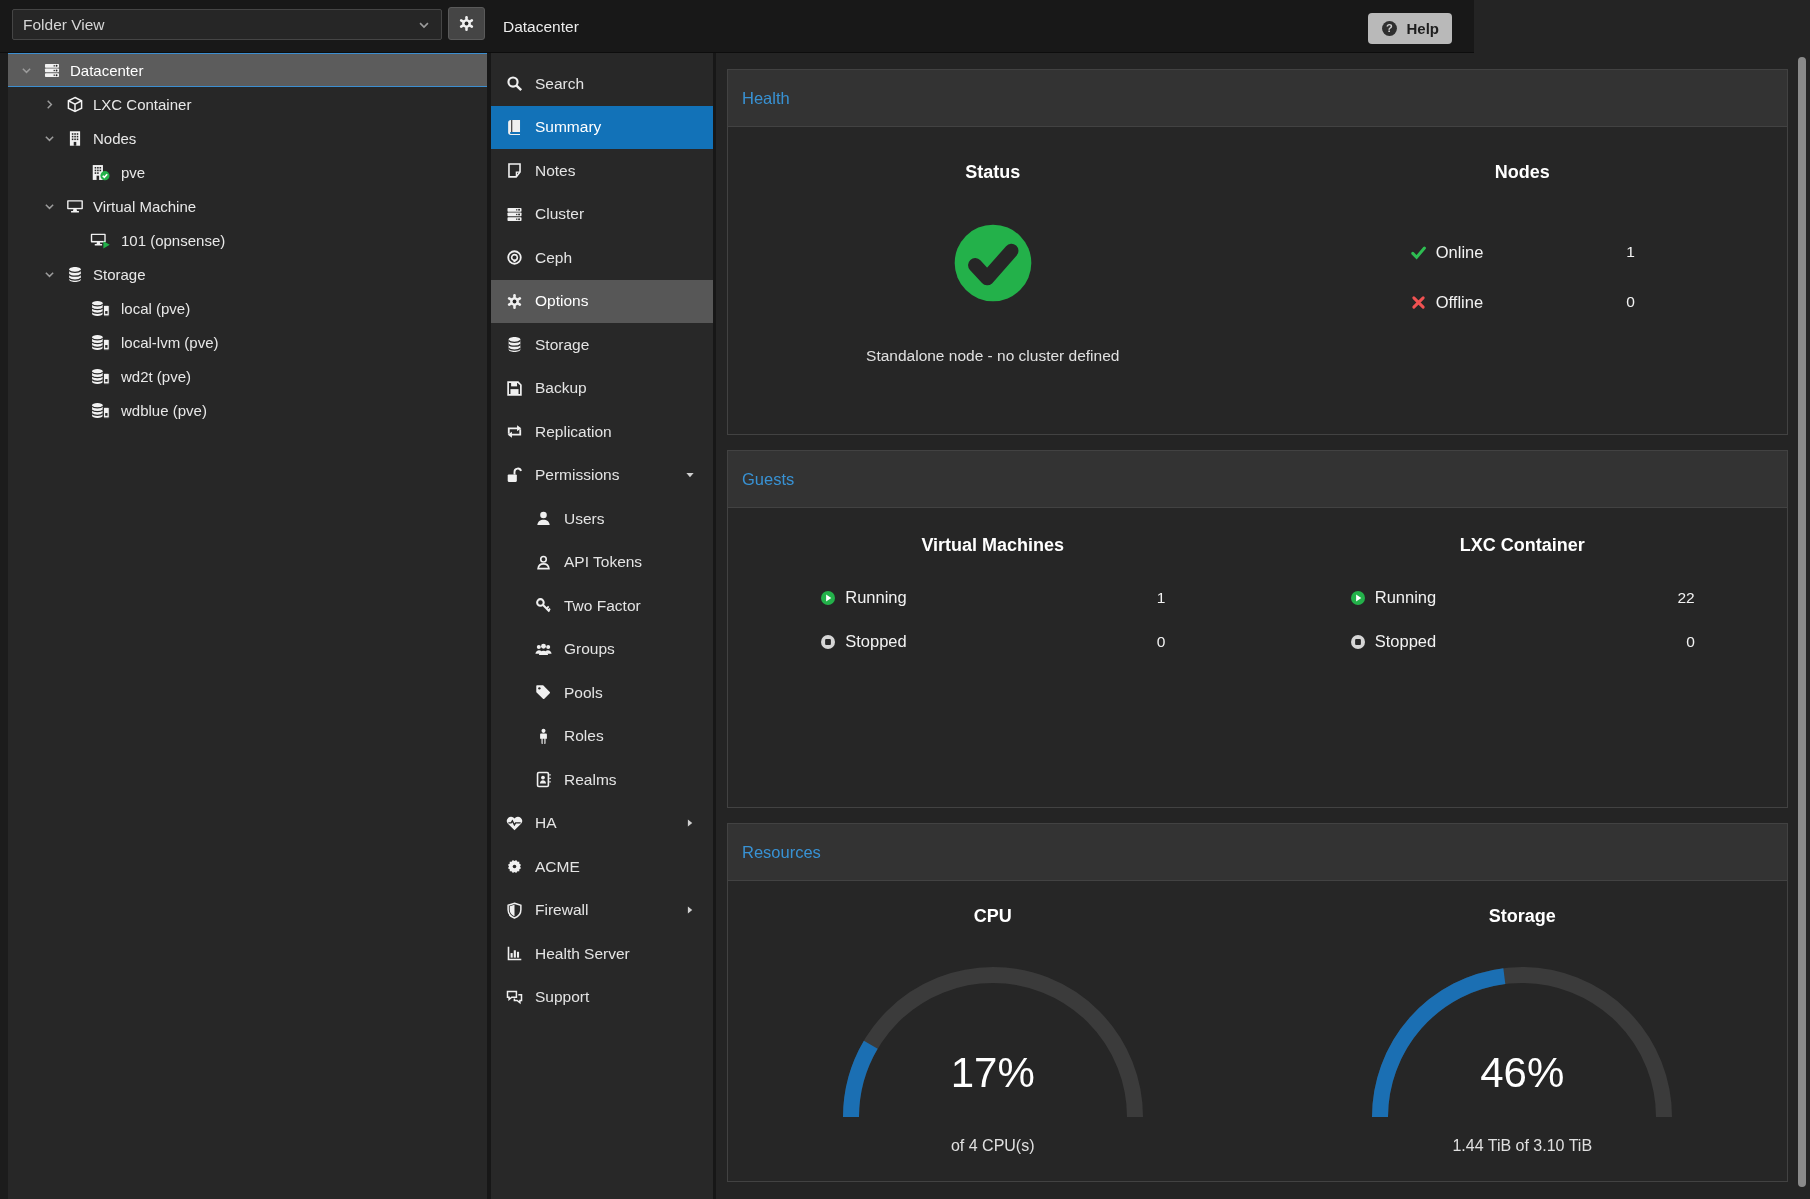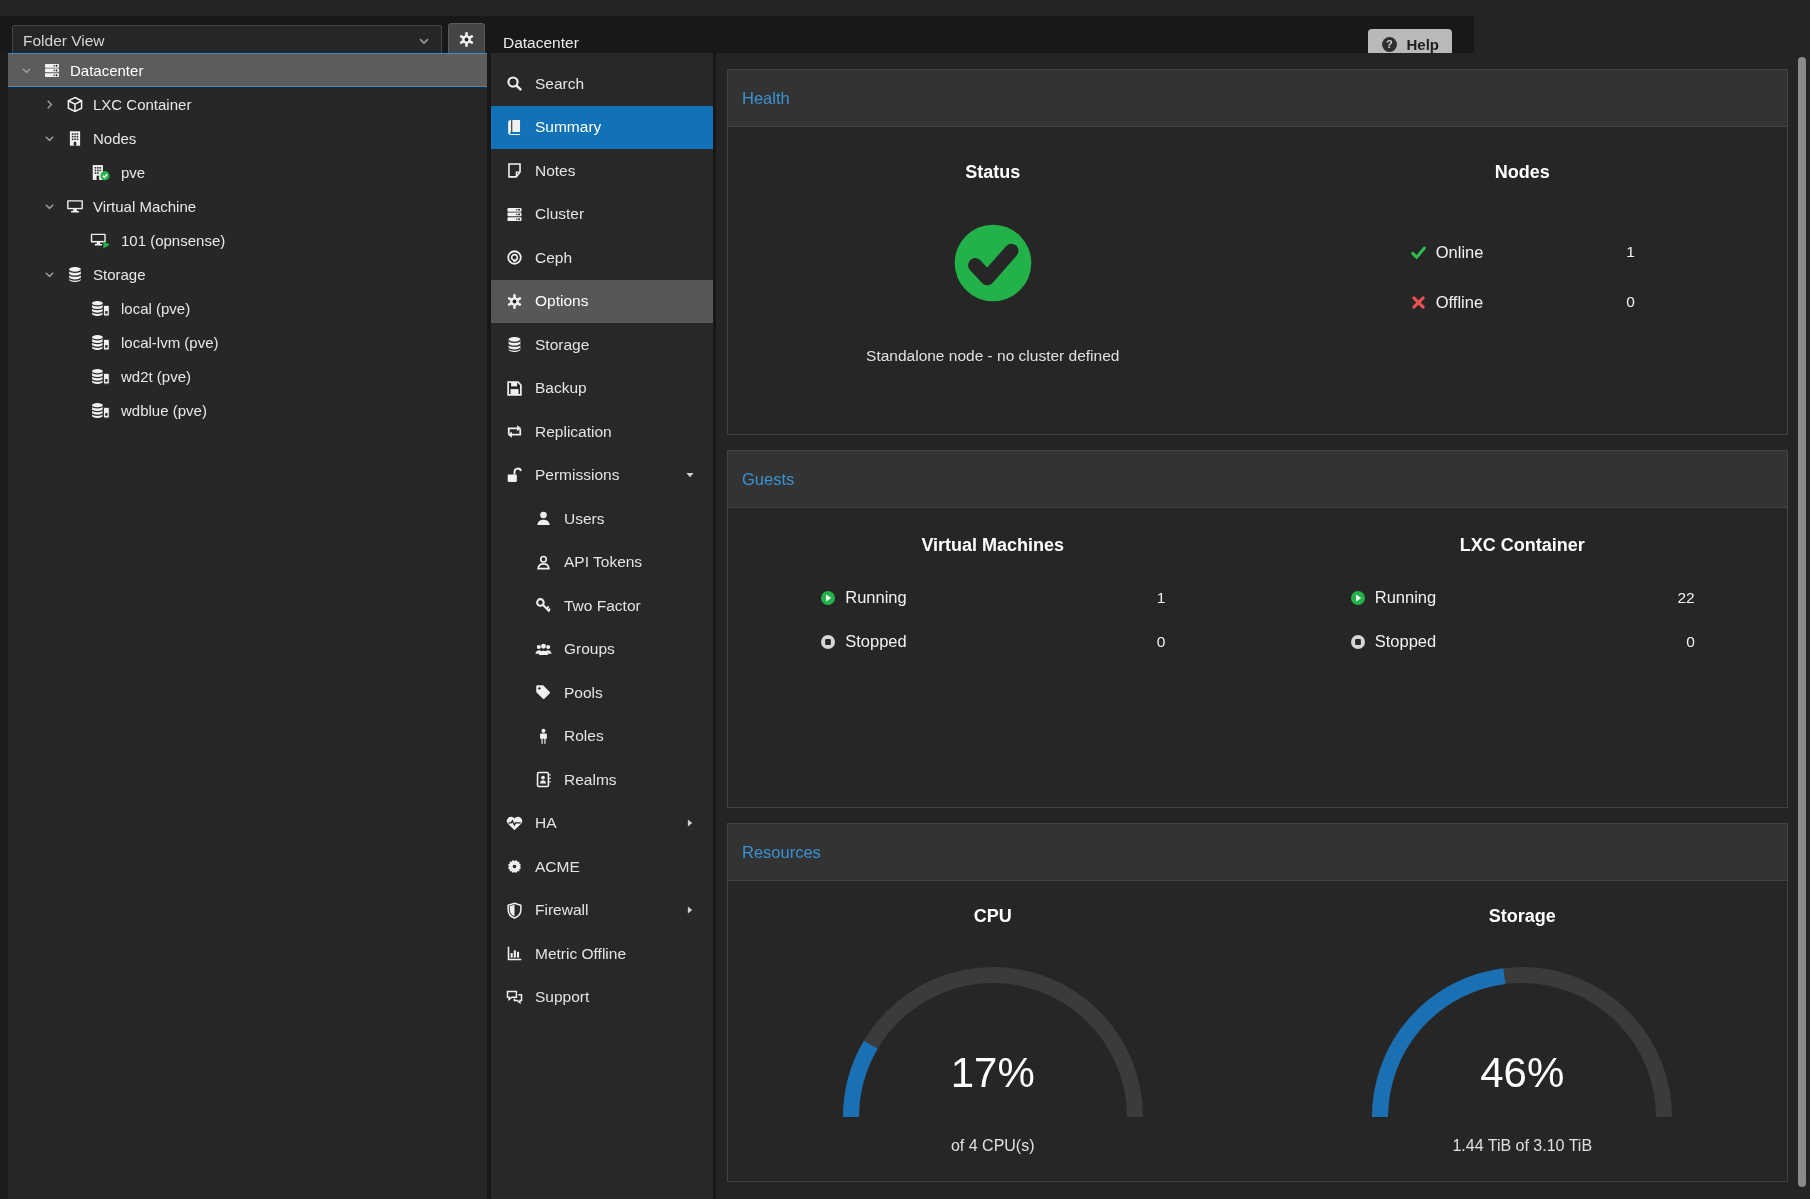--- a/index.html
+++ b/index.html
@@ -5,21 +5,21 @@
   html,body{margin:0;padding:0;}
   body{
     width:1810px;height:1199px;position:relative;overflow:hidden;
     background:#242424;color:#e6e6e6;
     font-family:"Liberation Sans","DejaVu Sans",sans-serif;font-size:15px;
   }
   .ic{display:inline-flex;align-items:center;justify-content:center;}
   .ic svg{width:100%;height:100%;display:block;}
 
   
-  #topbar{position:absolute;left:0;top:16px;width:1474px;height:53px;background:#181818;border-bottom:1px solid #0d0d0d;box-sizing:border-box;}
+  #topbar{position:absolute;left:0;top:0;width:1474px;height:53px;background:#181818;border-bottom:1px solid #0d0d0d;box-sizing:border-box;}
   #folder-select{position:absolute;left:12px;top:9px;width:430px;height:31px;box-sizing:border-box;
     background:#262626;border:1px solid #454545;border-radius:2px;display:flex;align-items:center;
     padding:0 10px;color:#d6d6d6;font-size:15.5px;cursor:pointer;}
   #folder-select .ic{width:14px;height:14px;margin-left:auto;}
   #gear-btn{position:absolute;left:448px;top:7px;width:37px;height:33px;background:#454545;border:1px solid #5a5a5a;
     border-radius:3px;display:flex;align-items:center;justify-content:center;box-sizing:border-box;cursor:pointer;}
   #gear-btn .ic{width:17px;height:17px;color:#f0f0f0;}
   #page-title{position:absolute;left:503px;top:0;height:53px;line-height:53px;font-size:15.5px;color:#ececec;}
   #help-btn{position:absolute;right:22px;top:13px;height:31px;padding:0 13px;background:#b9b9b9;border-radius:4px;
     display:flex;align-items:center;gap:8px;color:#1e1e1e;font-weight:bold;font-size:15px;cursor:pointer;}
@@ -563,21 +563,21 @@
     </div>
     <div class="nitem">
       <span class="ic nicon">
         <svg viewBox="0 0 16 16" fill="currentColor">
           <path d="M1.6 1.6v12.8h12.8v-1.5H3.1V1.6z"></path>
           <rect x="4.3" y="7.6" width="2" height="4.3"></rect>
           <rect x="7.3" y="5" width="2" height="6.9"></rect>
           <rect x="10.3" y="6.4" width="2" height="5.5"></rect>
         </svg>
       </span>
-      <span>Metric Offline</span>
+      <span>Health Server</span>
     </div>
     <div class="nitem">
       <span class="ic nicon">
         <svg viewBox="0 0 16 16" fill="none" stroke="currentColor" stroke-width="1.4">
           <path d="M1.4 2.4h8.4v5.4H5.4L2.9 9.9V7.8H1.4z"></path>
           <path d="M11.6 5.4h3v5.4h-1.5v2.1l-2.6-2.1H7.9V8.9"></path>
         </svg>
       </span>
       <span>Support</span>
     </div>

